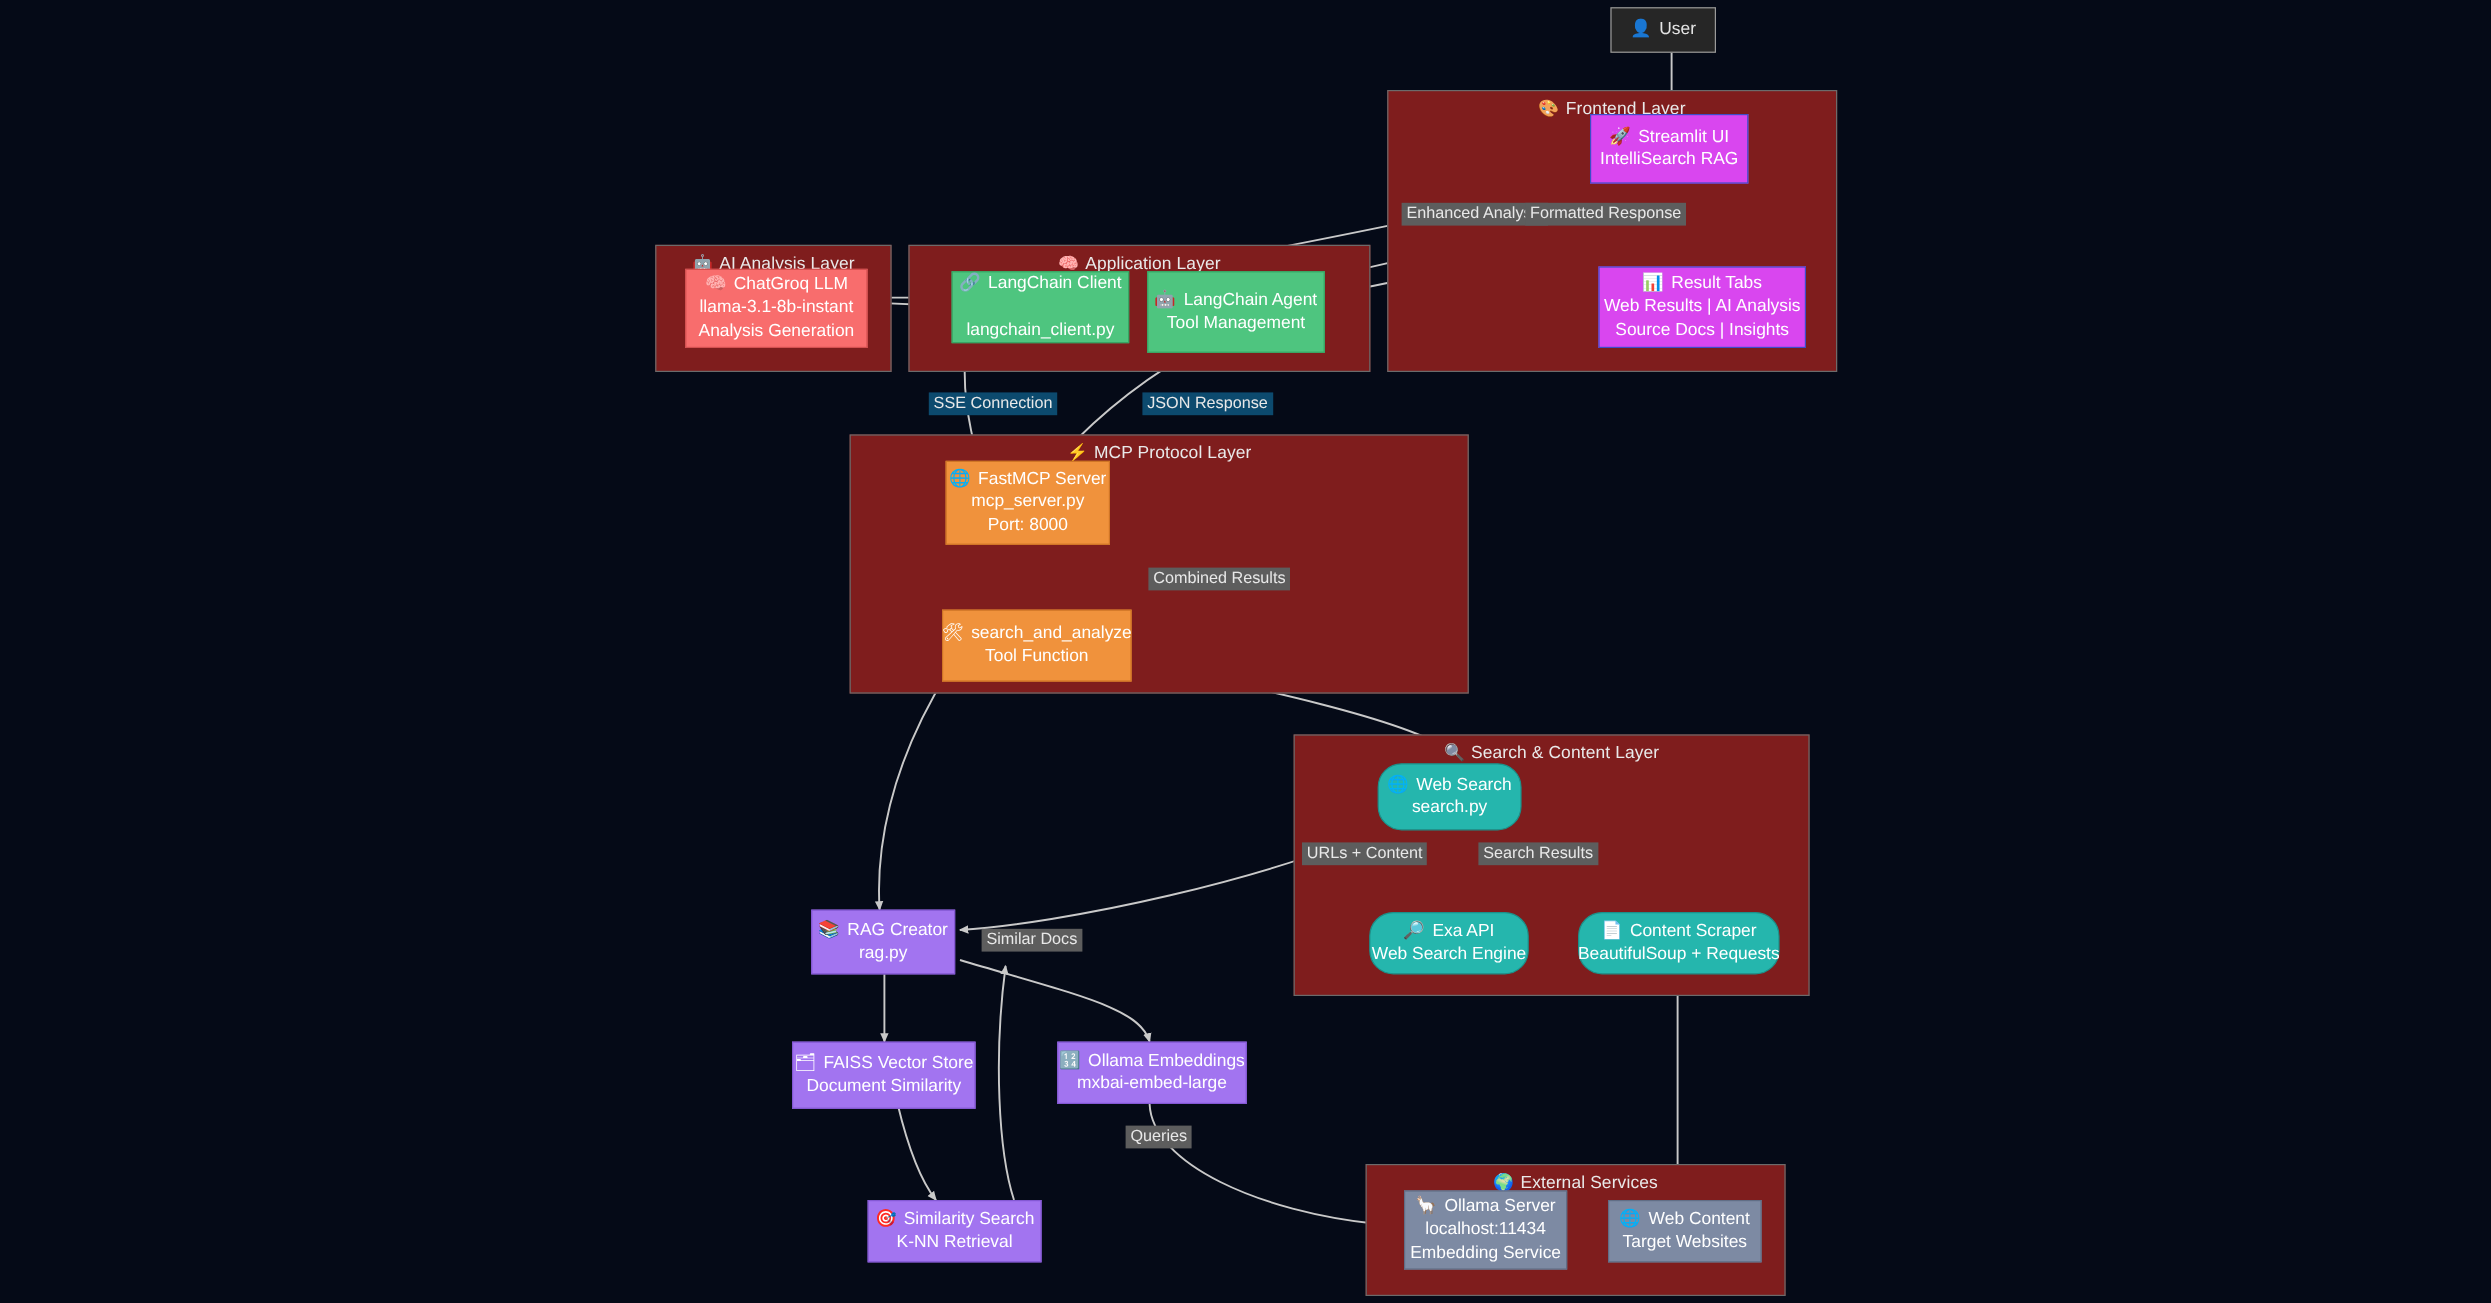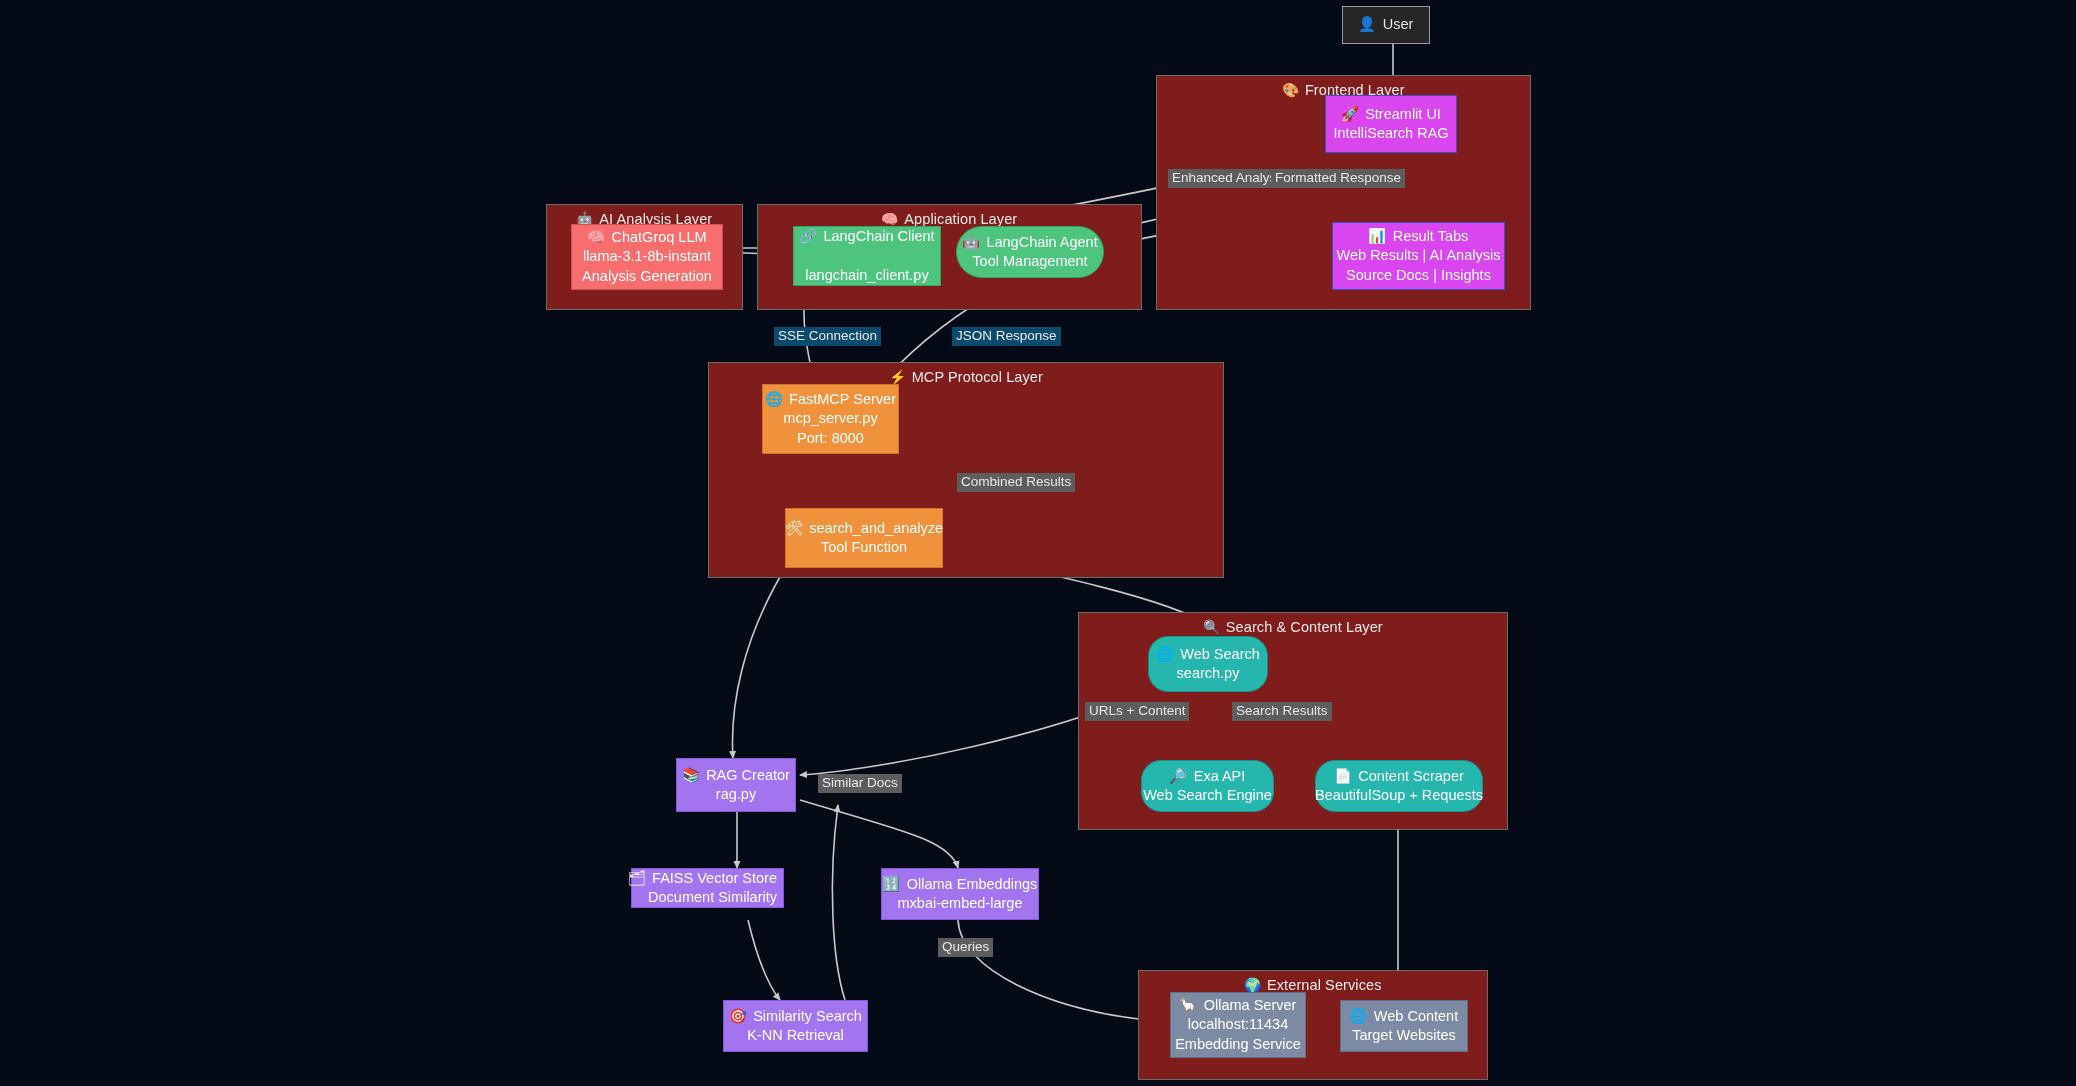--- a/index.html
+++ b/index.html
@@ -172,31 +172,31 @@
 
   <div class="cluster" style="left:757px; top:204px; width:385px; height:106px;">
     <div class="cluster-title">
       <span class="ic">🧠</span><span>Application Layer</span>
     </div>
   </div>
   <div class="node n-green" style="left:793px; top:226px; width:148px; height:60px;gap:20px;">
     <div class="l1"><span class="ic">🔗</span><span>LangChain Client</span></div>
     <div class="l2">langchain_client.py</div>
   </div>
-  <div class="node n-green" style="left:956px; top:226px; width:148px; height:52px;border-radius:26px;">
+  <div class="node n-green" style="left:956px; top:226px; width:148px; height:68px;">
     <div class="l1"><span class="ic">🤖</span><span>LangChain Agent</span></div>
     <div class="l2">Tool Management</div>
   </div>
 
   <div class="cluster" style="left:708px; top:362px; width:516px; height:216px;">
     <div class="cluster-title">
       <span class="ic">⚡</span><span>MCP Protocol Layer</span>
     </div>
   </div>
-  <div class="node n-orange" style="left:762px; top:384px; width:137px; height:70px;">
+  <div class="node n-orange" style="left:788px; top:384px; width:137px; height:70px;">
     <div class="l1"><span class="ic">🌐</span><span>FastMCP Server</span></div>
     <div class="l2">mcp_server.py</div>
     <div class="l3">Port: 8000</div>
   </div>
   <div class="node n-orange" style="left:785px; top:508px; width:158px; height:60px;">
     <div class="l1"><span class="ic">🛠</span><span>search_and_analyze</span></div>
     <div class="l2">Tool Function</div>
   </div>
 
   <div class="cluster" style="left:1078px; top:612px; width:430px; height:218px;">
@@ -214,21 +214,21 @@
   </div>
   <div class="node n-teal" style="left:1315px; top:760px; width:168px; height:52px;">
     <div class="l1"><span class="ic">📄</span><span>Content Scraper</span></div>
     <div class="l2">BeautifulSoup + Requests</div>
   </div>
 
   <div class="node n-purple" style="left:676px; top:758px; width:120px; height:54px;">
     <div class="l1"><span class="ic">📚</span><span>RAG Creator</span></div>
     <div class="l2">rag.py</div>
   </div>
-  <div class="node n-purple" style="left:631px; top:868px; width:153px; height:40px;align-items:flex-end;">
+  <div class="node n-purple" style="left:660px; top:868px; width:153px; height:56px;">
     <div class="l1"><span class="ic">🗂</span><span>FAISS Vector Store</span></div>
     <div class="l2">Document Similarity</div>
   </div>
   <div class="node n-purple" style="left:881px; top:868px; width:158px; height:52px;">
     <div class="l1"><span class="ic">🔢</span><span>Ollama Embeddings</span></div>
     <div class="l2">mxbai-embed-large</div>
   </div>
   <div class="node n-purple" style="left:723px; top:1000px; width:145px; height:52px;">
     <div class="l1"><span class="ic">🎯</span><span>Similarity Search</span></div>
     <div class="l2">K-NN Retrieval</div>

